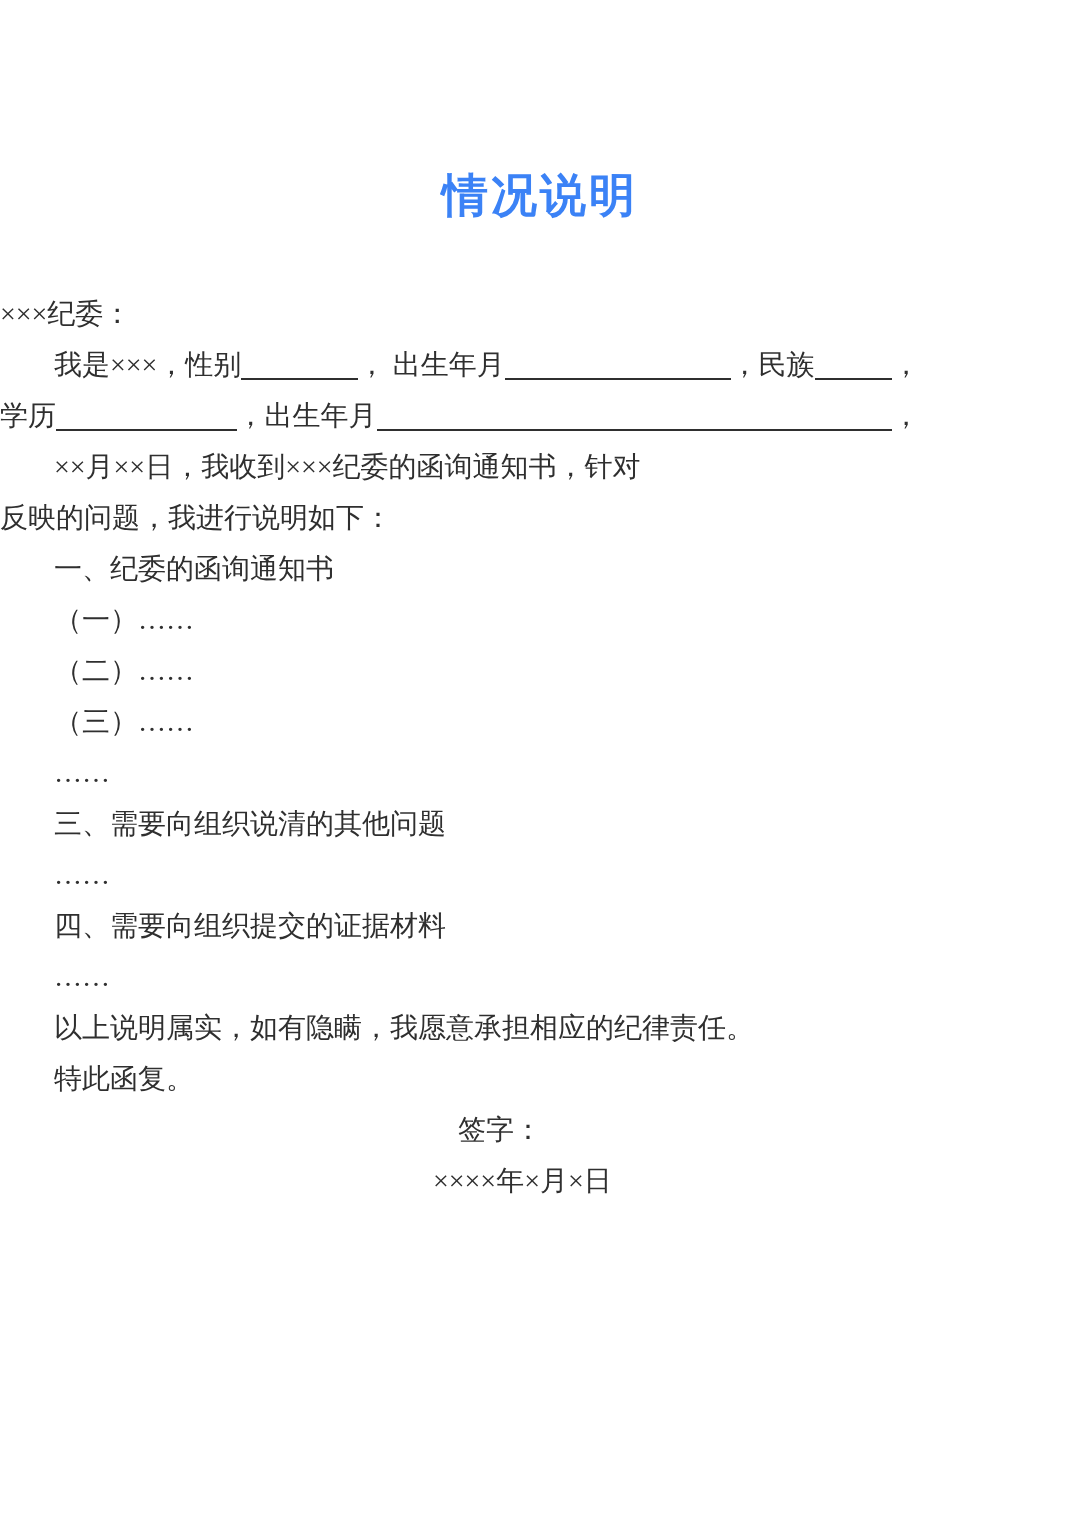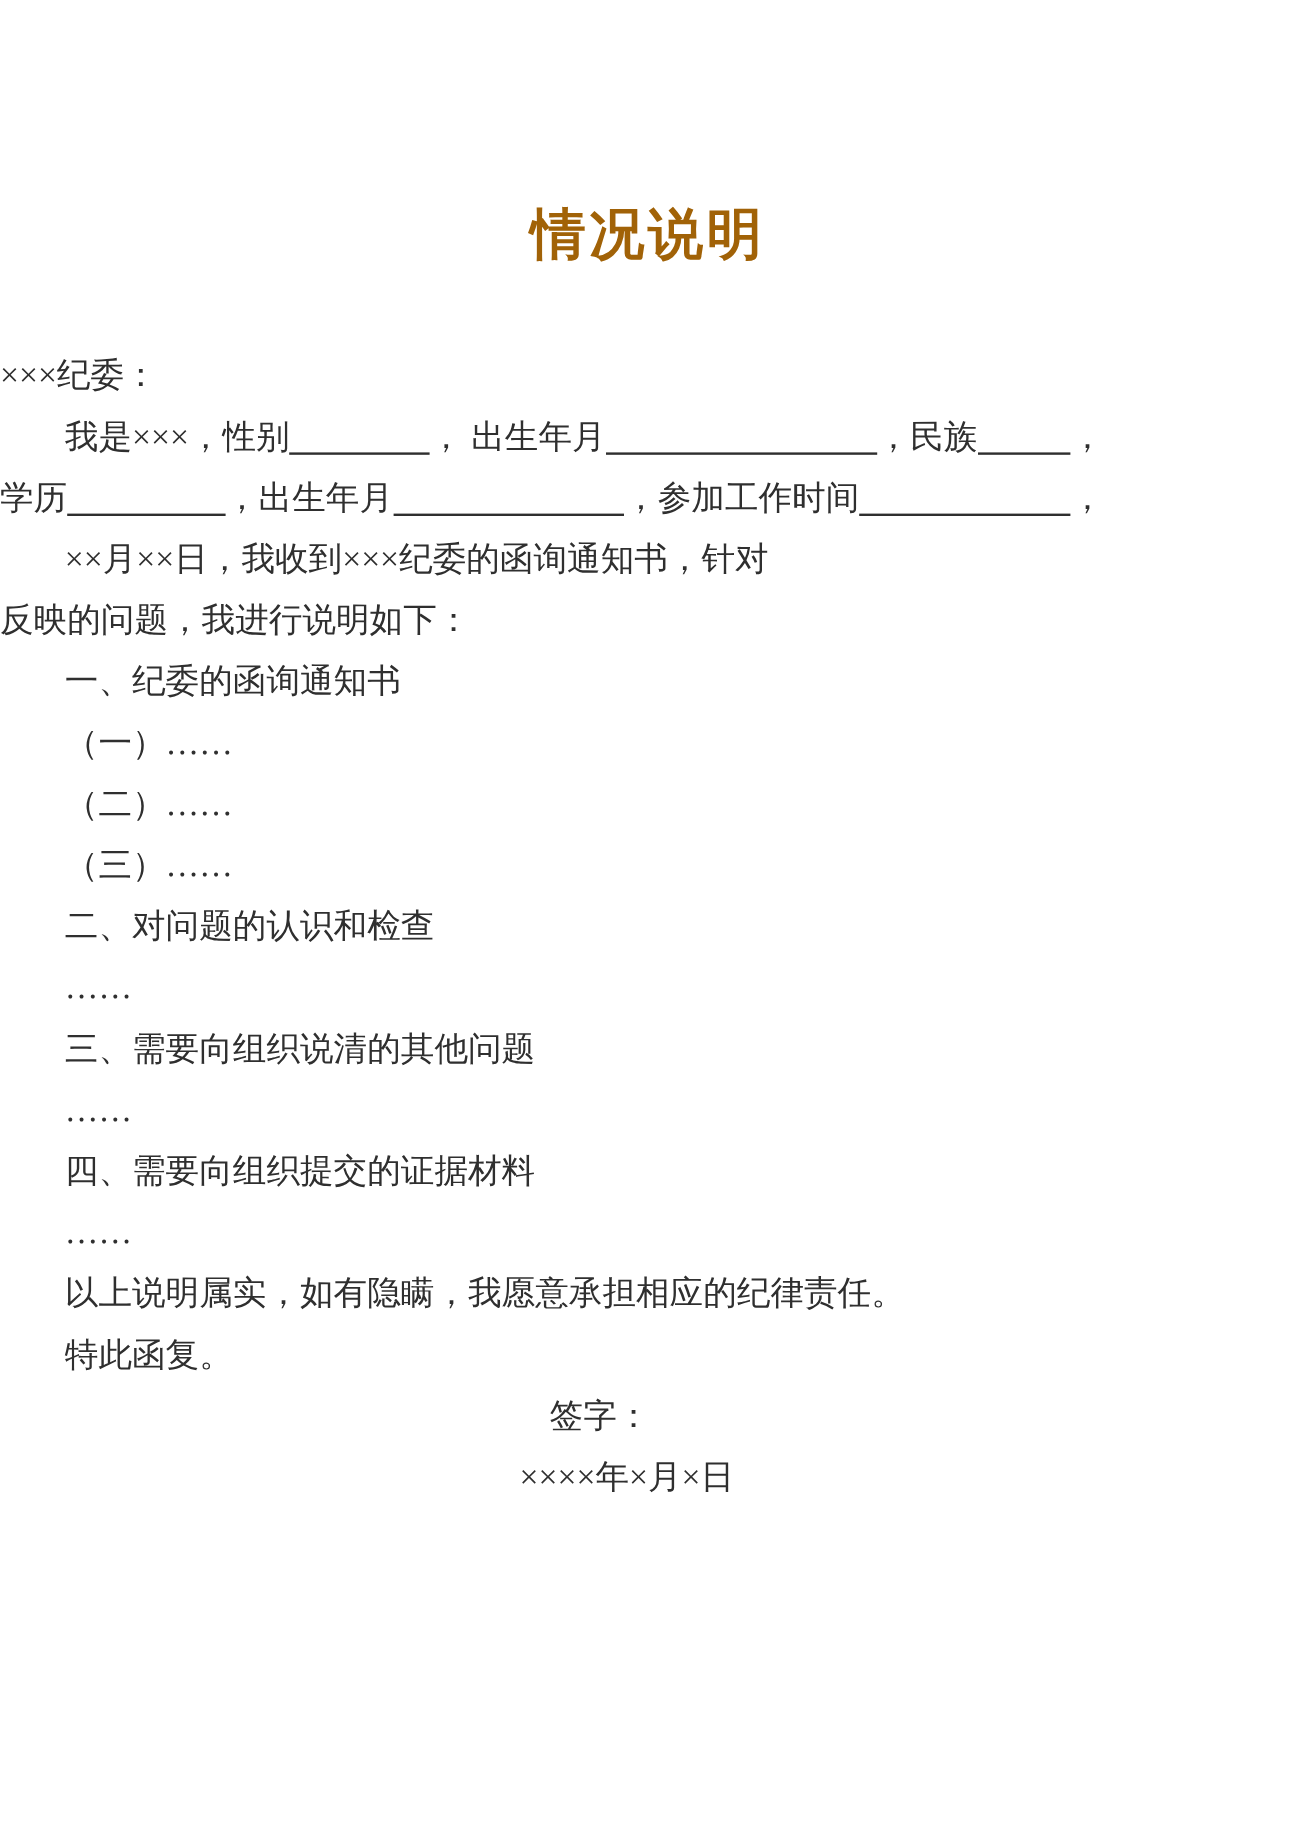--- a/index.html
+++ b/index.html
@@ -13,21 +13,21 @@
   }
   .doc-title{
     margin:0;
     padding-top:172px;
     text-align:center;
     font-family:"DejaVu Sans","Liberation Sans",sans-serif;
     font-weight:800;
     font-size:46px;
     line-height:1;
     letter-spacing:3px;
-    color:#a16207;
+    color:#3b82f6;
   }
   .content{
     margin-top:70px;
     padding-right:160px;
     font-size:28px;
   }
   .line{
     height:51px;
     line-height:51px;
     white-space:pre;
@@ -79,35 +79,33 @@
         <span class="txt">，民族</span>
         <span class="blank grow-c"></span>
         <span class="txt">，</span>
     </div>
 
     <div class="flexline">
       <span class="txt">学历</span>
         <span class="blank grow-d"></span>
         <span class="txt">，出生年月</span>
         <span class="blank grow-e"></span>
-        <span class="txt">，参加工作时间</span>
         <span class="blank grow-f"></span>
         <span class="txt">，</span>
     </div>
 
 
     <div class="line ind">××月××日，我收到×××纪委的函询通知书，针对</div>
     <div class="line">反映的问题，我进行说明如下：</div>
 
     <div class="line ind">一、纪委的函询通知书</div>
     <div class="line ind">（一）……</div>
     <div class="line ind">（二）……</div>
     <div class="line ind">（三）……</div>
 
-    <div class="line ind">二、对问题的认识和检查</div>
     <div class="line ind">……</div>
 
     <div class="line ind">三、需要向组织说清的其他问题</div>
     <div class="line ind">……</div>
 
     <div class="line ind">四、需要向组织提交的证据材料</div>
     <div class="line ind">……</div>
 
     <div class="line ind">以上说明属实，如有隐瞒，我愿意承担相应的纪律责任。</div>
     <div class="line ind">特此函复。</div>

